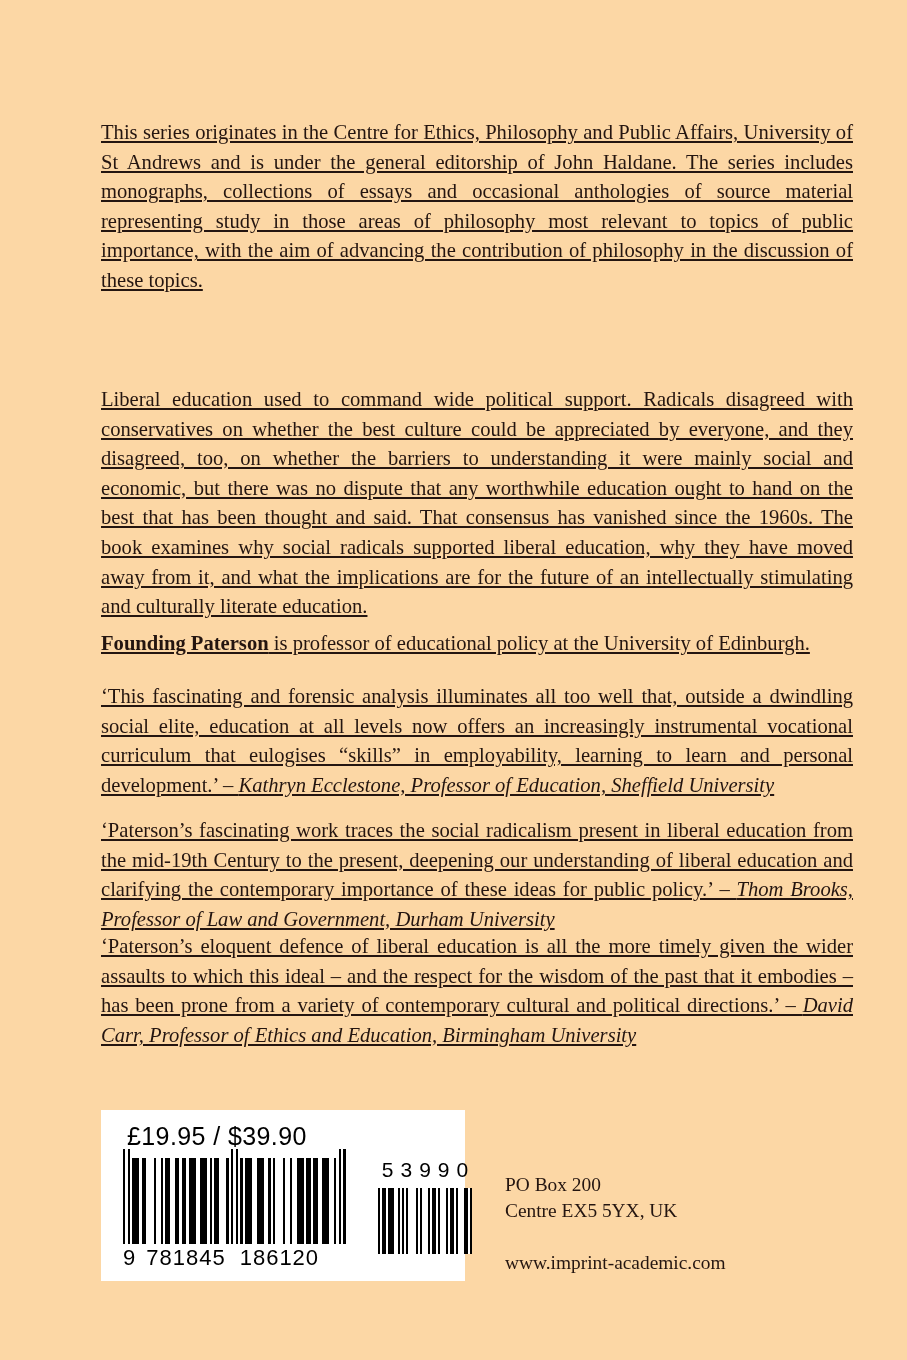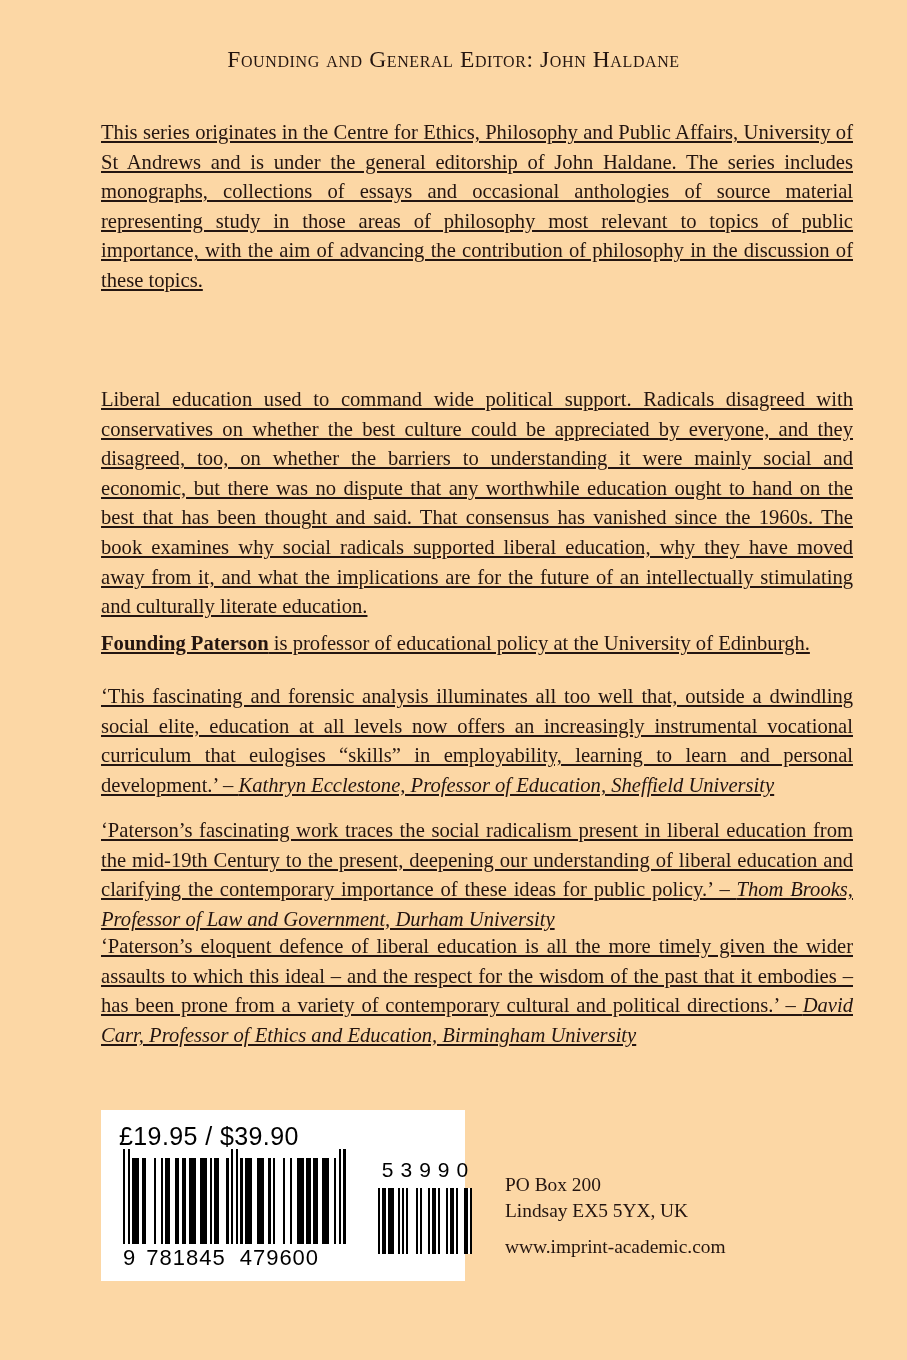--- a/index.html
+++ b/index.html
@@ -85,21 +85,21 @@
     box-sizing: border-box;
     padding: 10px 14px 8px 14px;
   }
   .price {
     font-family: "Liberation Sans", "DejaVu Sans", sans-serif;
     font-size: 25px;
     font-weight: 500;
     color: #000;
     letter-spacing: 0.4px;
     line-height: 1;
-    margin: 4px 0 0 4px;
+    margin: 4px 0 0 12px;
   }
   .barcode-row {
     display: flex;
     align-items: flex-start;
     margin-top: 9px;
   }
   .ean-main { margin-left: 8px; }
   .ean-addon { margin-left: 30px; }
 
   .bars {
@@ -133,29 +133,28 @@
 
   
   .publisher {
     position: absolute;
     left: 505px;
     top: 1172px;
     font-size: 19.4px;
     line-height: 25.5px;
     color: #241510;
   }
-  .publisher .web { margin-top: 11px; text-align: right; }
+  .publisher .web { margin-top: 27px; text-align: right; }
 </style>
 </head>
 <body>
 
 <div class="page">
 
   <div class="series-header">
-    <div class="line">Founding and General Editor: John Haldane</div>
   </div>
 
   <div class="col series-blurb">
     <p class="body last-left">This series originates in the Centre for Ethics, Philosophy and Public Affairs, University of St Andrews and is under the general editorship of John Haldane. The series includes monographs, collections of essays and occasional anthologies of source material representing study in those areas of philosophy most relevant to topics of public importance, with the aim of advancing the contribution of philosophy in the discussion of these topics.</p>
   </div>
 
 
   <div class="col description">
     <p class="body last-left">Liberal education used to command wide political support. Radicals disagreed with conservatives on whether the best culture could be appreciated by everyone, and they disagreed, too, on whether the barriers to understanding it were mainly social and economic, but there was no dispute that any worthwhile education ought to hand on the best that has been thought and said. That consensus has vanished since the 1960s. The book examines why social radicals supported liberal education, why they have moved away from it, and what the implications are for the future of an intellectually stimulating and culturally literate education.</p>
   </div>
@@ -238,21 +237,21 @@
             <div class="gap" style="width:4.7px;"></div>
             <div class="bar" style="width:2.35px;"></div>
             <div class="gap" style="width:2.35px;"></div>
             <div class="bar" style="width:2.35px;height:110%;"></div>
             <div class="gap" style="width:2.35px;height:110%;"></div>
             <div class="bar" style="width:2.35px;height:110%;"></div>
           </div>
         <div class="ean-digits">
           <span class="d-lead">9</span>
           <span class="d-grp">781845</span>
-          <span>479600</span>
+          <span>186120</span>
         </div>
       </div>
 
       <div class="ean-addon">
         <div class="addon-digits">53990</div>
         <div class="bars addon" id="addon-bars">
             <div class="gap" style="width:2px;"></div>
             <div class="bar" style="width:2px;"></div>
             <div class="gap" style="width:2px;"></div>
             <div class="bar" style="width:4px;"></div>
@@ -285,17 +284,17 @@
             <div class="gap" style="width:2px;"></div>
             <div class="bar" style="width:2px;"></div>
           </div>
       </div>
 
     </div>
   </div>
 
   <div class="publisher">
     <div>PO Box 200</div>
-    <div>Lindsay EX5 5YX, UK</div>
+    <div>Centre EX5 5YX, UK</div>
     <div class="web">www.imprint-academic.com</div>
   </div>
 
 </div>
 
 </body></html>

